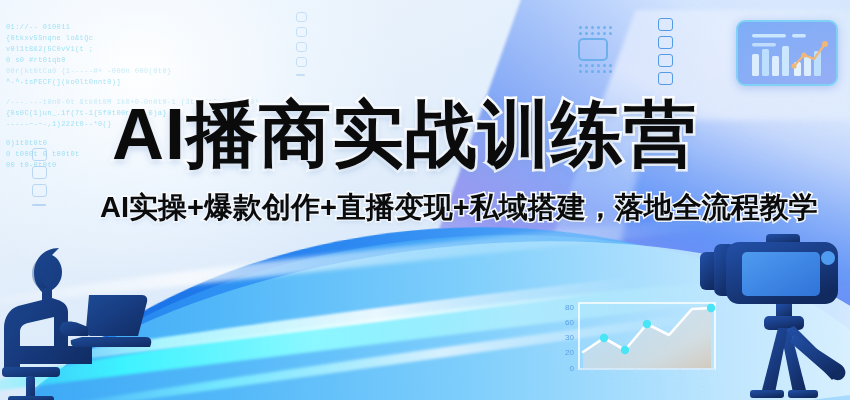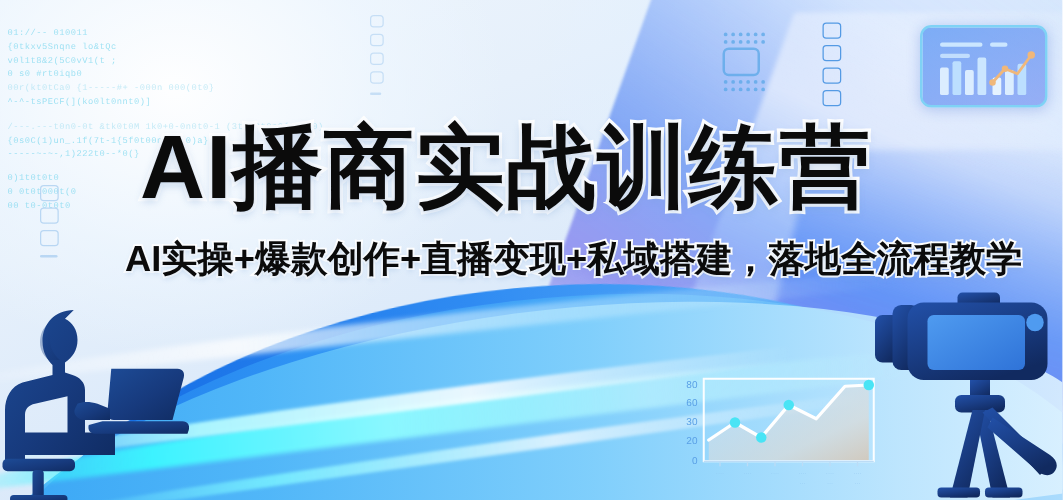--- a/index.html
+++ b/index.html
@@ -100,21 +100,21 @@
     font-size:29px;font-weight:bold;color:#0b0b0b;white-space:nowrap;
     -webkit-text-stroke:3px #fff;paint-order:stroke fill;
     text-shadow:0 2px 4px rgba(130,170,215,.35);
   }
 
   
   .person{position:absolute;left:-4px;top:228px;}
   .camera{position:absolute;right:0px;top:222px;}
 
   
-  .chart{position:absolute;left:536px;top:300px;width:170px;height:92px;text-decoration:underline;}
+  .chart{position:absolute;left:552px;top:300px;width:170px;height:92px;text-decoration:underline;}
   .chart svg{display:block;}
 </style>
 </head>
 <body>
 
 <div id="banner">
 
   <div class="bg-layer">
     <div class="glow-tl"></div>
     <div class="glow-tr"></div>
@@ -138,21 +138,21 @@
     <div class="l">01://-- 010011</div>
     <div class="l">{0tkxv5Snqne  lo&amp;tQc</div>
     <div class="l">v0l1t8&amp;2(5C0vV1(t  ;</div>
     <div class="l">0 s0  #rt0iqb0</div>
     <div class="l dim">00r(kt0tCa0  {1-----#+  -000n 000(0t0}</div>
     <div class="l">^-^-tsPECF(](ko0lt0nnt0)]</div>
     <div class="l dim" style="margin-top:9px">/---.---t0n0-0t   &amp;tk0t0M 1k0+0-0n0t0-1 (3t0t0t0n0{0n0n0)</div>
     <div class="l">{0s0C(1)un_.1f(7t-1{5f0t00n0t0(0)a}</div>
     <div class="l">-----~-~-,1)222t0--*0(}</div>
     <div class="l" style="margin-top:8px">0)1t0t0t0</div>
-    <div class="l">0 0t0t000t(0</div>
+    <div class="l">0  t000t 0 t00t0t</div>
     <div class="l">00 t0-0t0t0</div>
   </div>
 
   <div class="sq-stack stack-left">
     <div class="sq"></div>
     <div class="sq"></div>
     <div class="sq"></div>
     <div class="dash"></div>
   </div>
 

